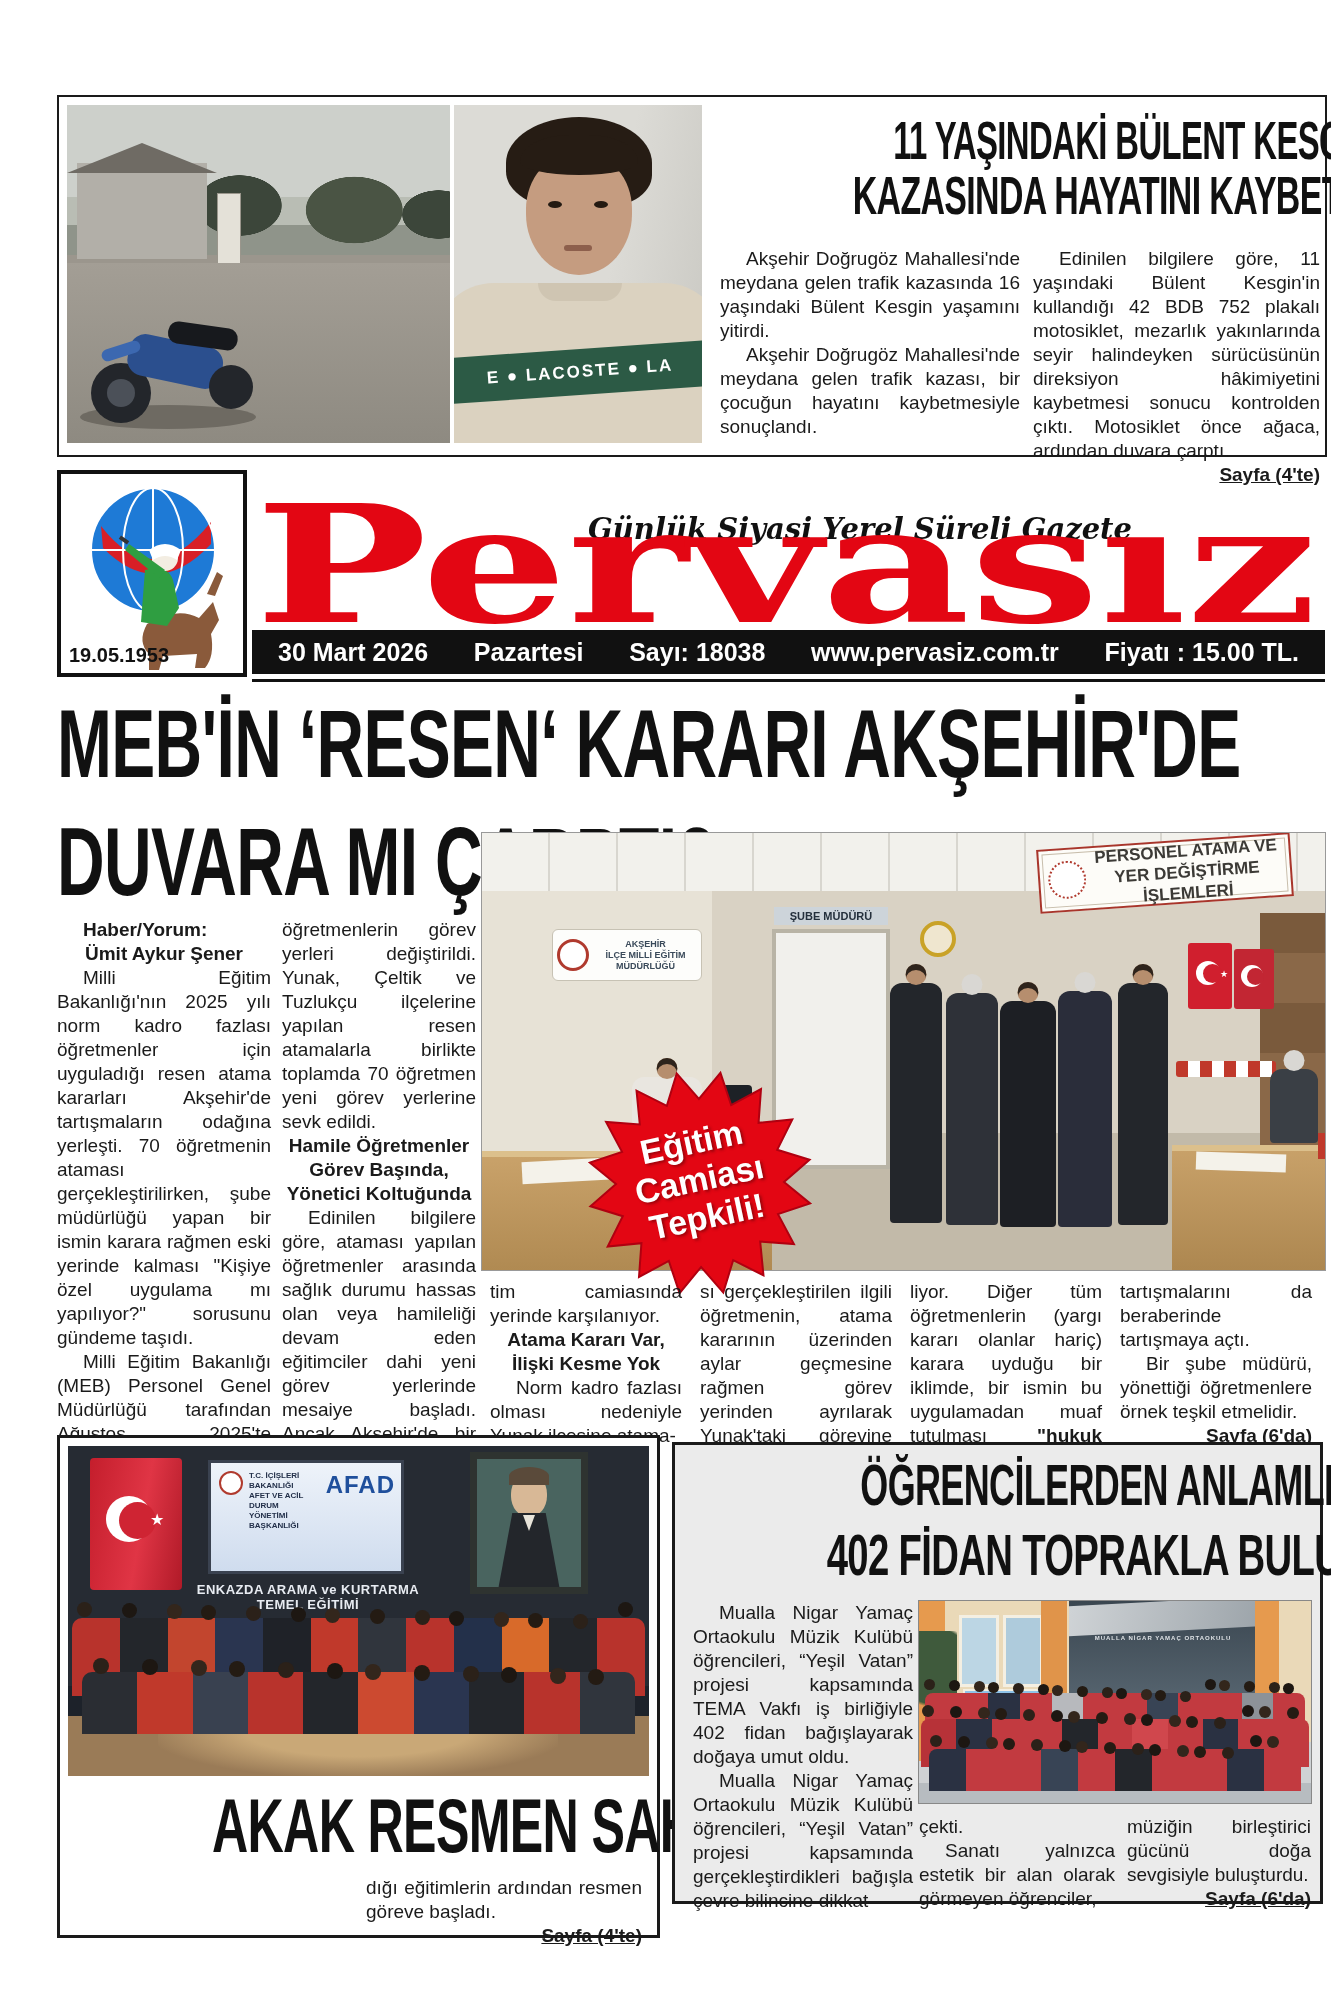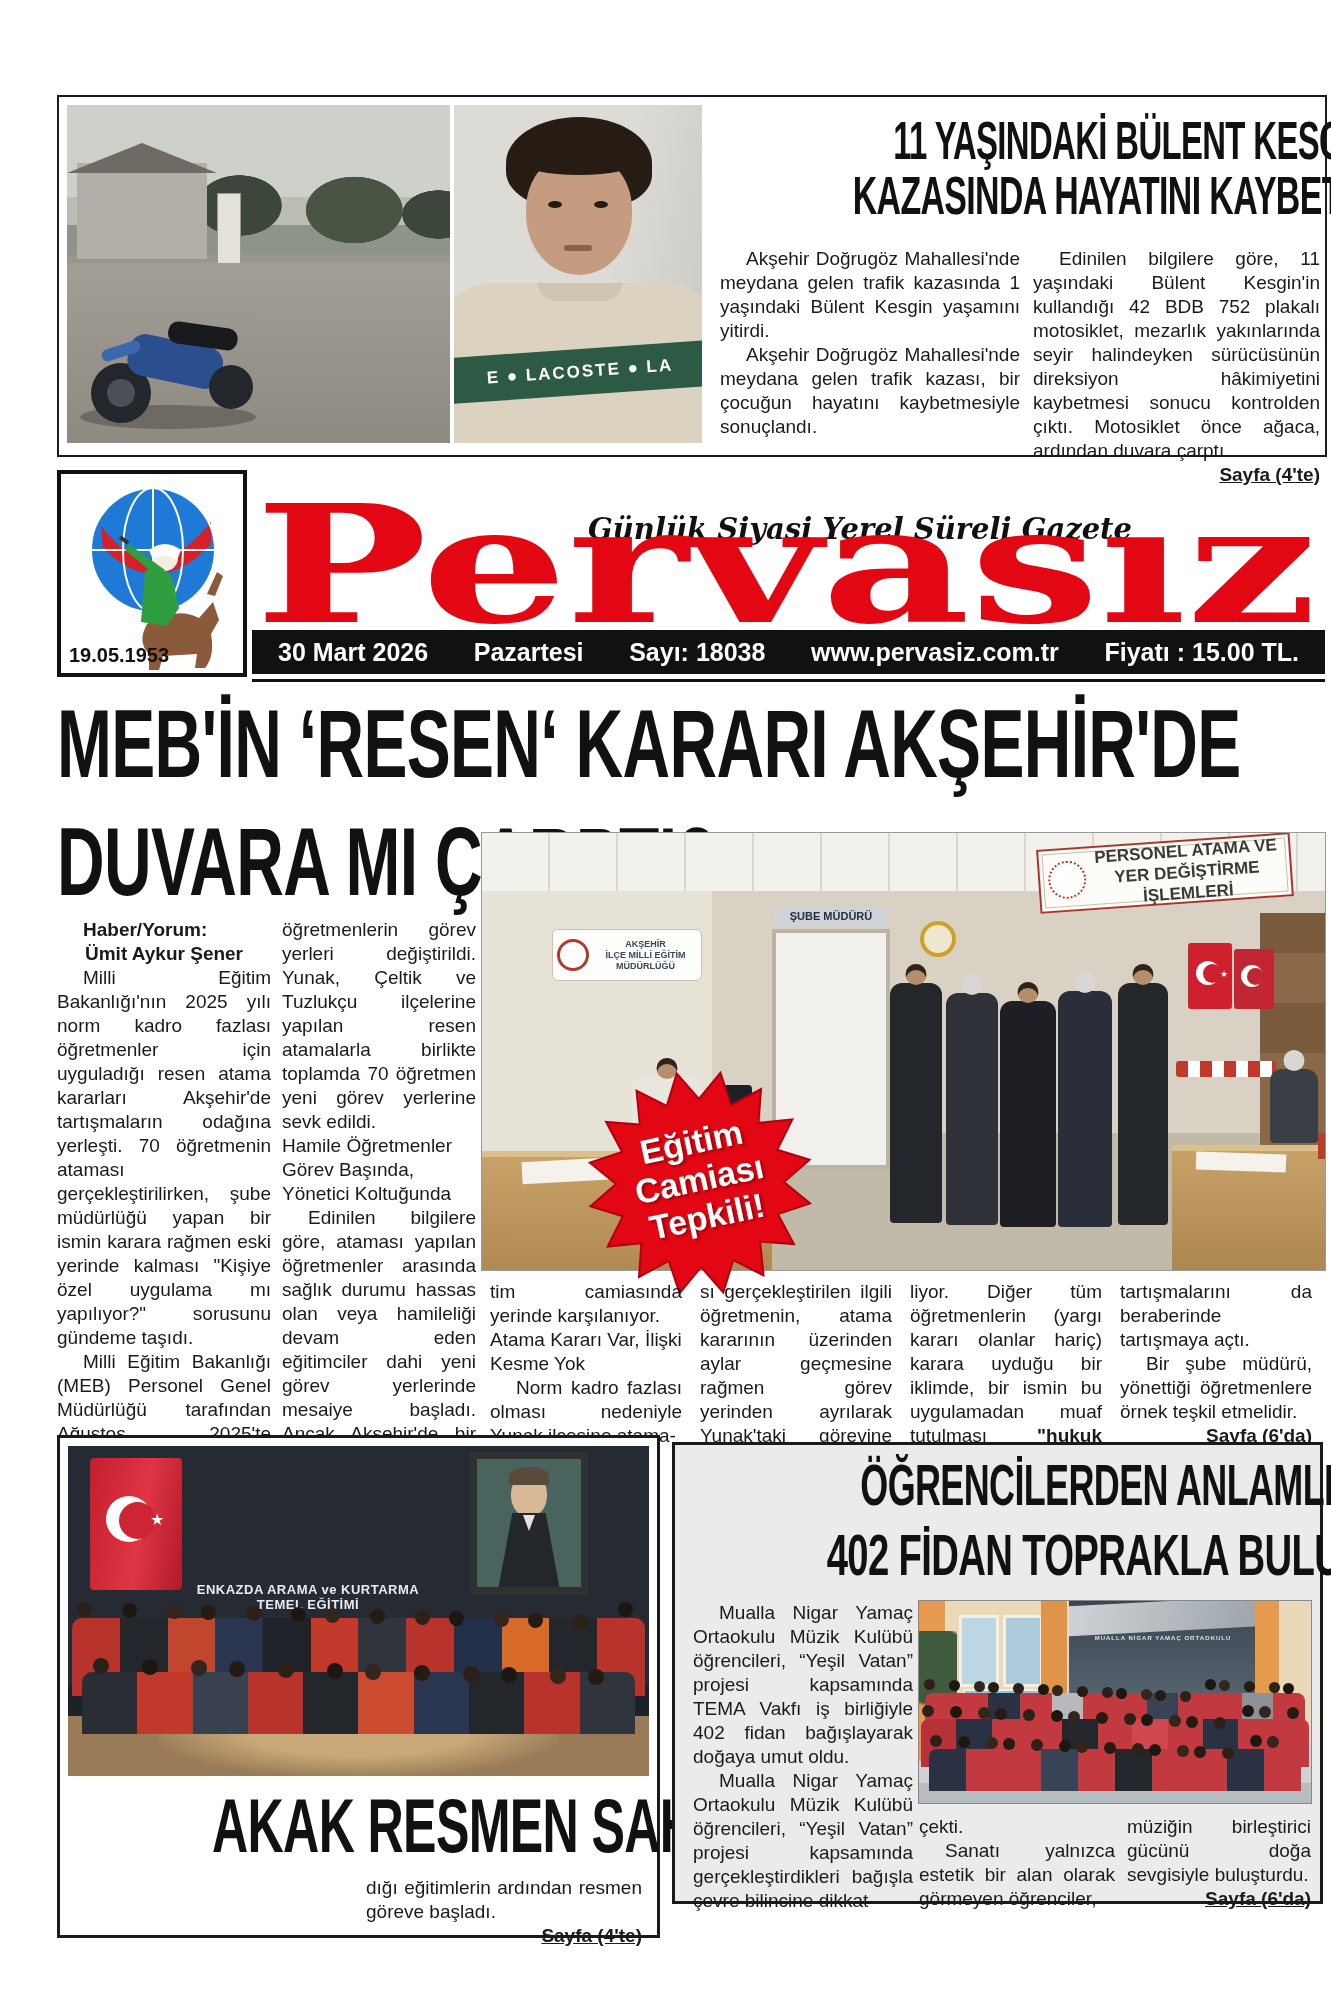--- a/index.html
+++ b/index.html
@@ -4,21 +4,21 @@
 <style>
   html,body{margin:0;padding:0;background:#fff;}
   body{width:1331px;height:2000px;position:relative;overflow:hidden;
        font-family:"Liberation Sans",sans-serif;color:#1a1a1a;}
   .abs{position:absolute;}
   .photo{overflow:hidden;}
   .bodytxt{font-size:19px;line-height:24px;text-align:justify;}
   .bodytxt p{margin:0;}
   .ind{text-indent:26px;}
   .bold{font-weight:bold;}
-  .subhead{font-weight:normal;text-align:left;text-indent:0;}
+  .subhead{font-weight:bold;text-align:center;text-indent:0;}
   .pageref{font-weight:bold;text-decoration:underline;text-align:right;text-indent:0;}
   .cond{display:inline-block;white-space:nowrap;font-weight:bold;color:#111;
         letter-spacing:-1px;transform:scaleX(var(--sx,0.7));}
   .condL{transform-origin:0 50%;}
   .condC{transform-origin:50% 50%;}
   .hlwrap{line-height:1.04;}
   .center{text-align:center;}
   .datebar{background:#111;color:#fff;display:flex;align-items:center;
            justify-content:space-between;font-size:25px;font-weight:bold;
            padding:0 26px;box-sizing:border-box;}
@@ -69,21 +69,21 @@
       <span>E ● LACOSTE ● LA</span>
     </div>
   </div>
 
   <div class="abs center hlwrap" style="left:648px;top:16px;width:608px;font-size:53px;">
     <span class="cond condC" style="--sx:0.62">11 YAŞINDAKİ BÜLENT KESGİN TRAFİK</span><br>
     <span class="cond condC" style="--sx:0.64">KAZASINDA HAYATINI KAYBETTİ</span>
   </div>
 
   <div class="abs bodytxt" style="left:661px;top:150px;width:300px;">
-    <p class="ind">Akşehir Doğrugöz Mahallesi'nde meydana gelen trafik kazasında 1 yaşındaki Bülent Kesgin yaşamını yitirdi.</p>
+    <p class="ind">Akşehir Doğrugöz Mahallesi'nde meydana gelen trafik kazasında 16 yaşındaki Bülent Kesgin yaşamını yitirdi.</p>
     <p class="ind">Akşehir Doğrugöz Mahallesi'nde meydana gelen trafik kazası, bir çocuğun hayatını kaybetmesiyle sonuçlandı.</p>
   </div>
   <div class="abs bodytxt" style="left:974px;top:150px;width:287px;">
     <p class="ind">Edinilen bilgilere göre, 11 yaşındaki Bülent Kesgin'in kullandığı 42 BDB 752 plakalı motosiklet, mezarlık yakınlarında seyir halindeyken sürücüsünün direksiyon hâkimiyetini kaybetmesi sonucu kontrolden çıktı. Motosiklet önce ağaca, ardından duvara çarptı.</p>
     <p class="pageref">Sayfa (4'te)</p>
   </div>
 </div>
 
 <div class="abs" style="left:57px;top:470px;width:182px;height:199px;border:4px solid #111;background:#fff;">
   <svg width="180" height="196" viewBox="0 0 180 196">
@@ -231,20 +231,31 @@
 
   <div class="abs photo" style="left:8px;top:8px;width:581px;height:330px;background:linear-gradient(#262b33 0 240px,#1d222a 240px 270px,#9a7b57 270px 100%);">
     <div class="abs" style="left:90px;top:285px;width:400px;height:45px;background:radial-gradient(ellipse at 50% 0,#c9a877 0 40%,transparent 75%);"></div>
 
     <div class="abs" style="left:22px;top:12px;width:92px;height:132px;background:linear-gradient(100deg,#c41e2c,#e03545 55%,#b01a28);border-radius:4px;">
       <div style="position:absolute;left:16px;top:38px;width:46px;height:46px;border-radius:50%;background:#fff;"></div>
       <div style="position:absolute;left:29px;top:44px;width:37px;height:37px;border-radius:50%;background:#cf2433;"></div>
       <div style="position:absolute;left:60px;top:52px;color:#fff;font-size:16px;">★</div>
     </div>
 
+    <div class="abs" style="left:140px;top:14px;width:196px;height:114px;background:linear-gradient(#eef3fa,#cfdcee);border:3px solid #3a4250;box-sizing:border-box;padding:8px 6px 0 8px;">
+      <div style="display:flex;gap:6px;align-items:flex-start;">
+        <div style="width:20px;height:20px;border-radius:50%;border:2px solid #b03a2e;background:#fff;flex:0 0 auto;"></div>
+        <div style="font-size:8px;line-height:10px;color:#23304a;font-weight:bold;">
+          <div>T.C. İÇİŞLERİ BAKANLIĞI</div>
+          <div>AFET VE ACİL DURUM</div>
+          <div>YÖNETİMİ BAŞKANLIĞI</div>
+        </div>
+        <div style="font-size:24px;font-weight:bold;color:#1f4f9c;margin-left:auto;letter-spacing:1px;">AFAD</div>
+      </div>
+    </div>
     <div class="abs center" style="left:120px;top:136px;width:240px;color:#e8ecf2;font-size:13px;font-weight:bold;letter-spacing:.5px;">
       <span>ENKAZDA ARAMA ve KURTARMA TEMEL EĞİTİMİ</span>
     </div>
 
     <div class="abs" style="left:402px;top:6px;width:118px;height:142px;background:#49645f;border:7px solid #2e3330;box-sizing:border-box;">
       <div style="position:absolute;left:34px;top:14px;width:36px;height:44px;background:#d8b896;border-radius:48%;"></div>
       <div style="position:absolute;left:32px;top:8px;width:40px;height:18px;background:#5a4a3a;border-radius:50% 50% 0 0;"></div>
       <div style="position:absolute;left:14px;top:54px;width:76px;height:74px;background:#23262b;clip-path:polygon(10% 100%,28% 0,72% 0,90% 100%);"></div>
       <div style="position:absolute;left:46px;top:56px;width:12px;height:16px;background:#e8e4da;clip-path:polygon(0 0,100% 0,50% 100%);"></div>
     </div>

